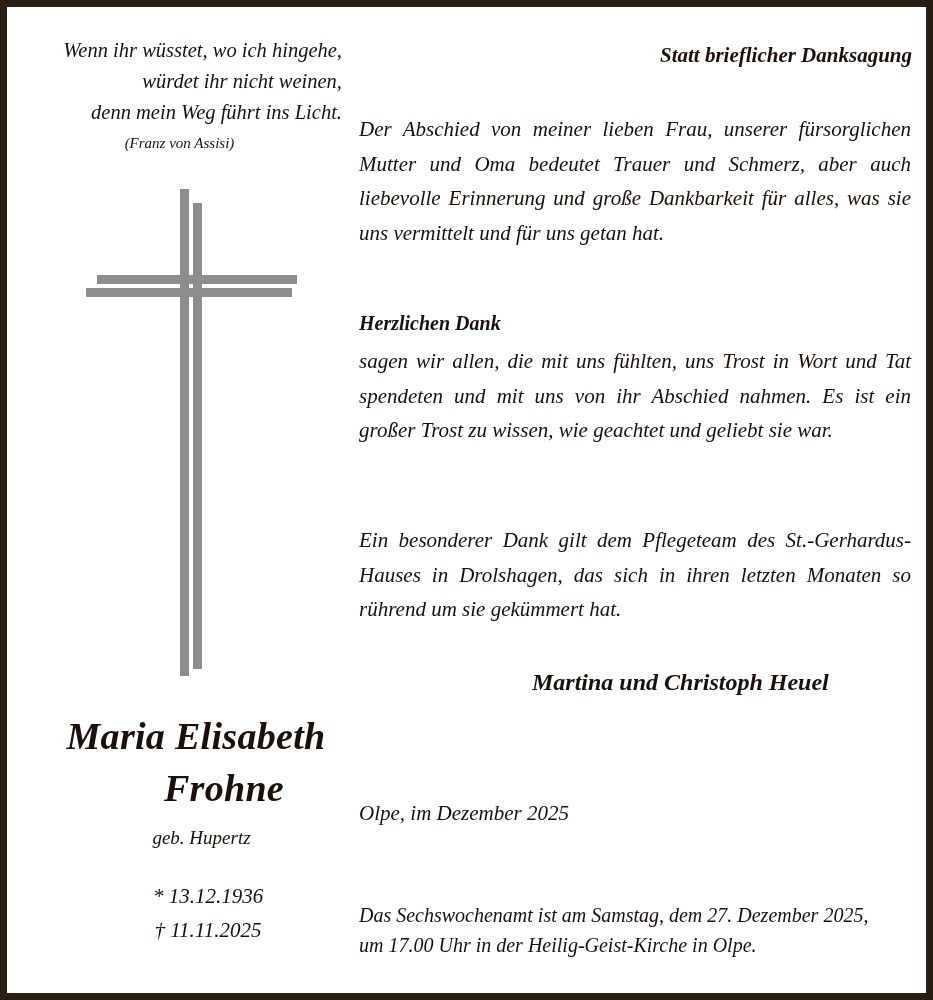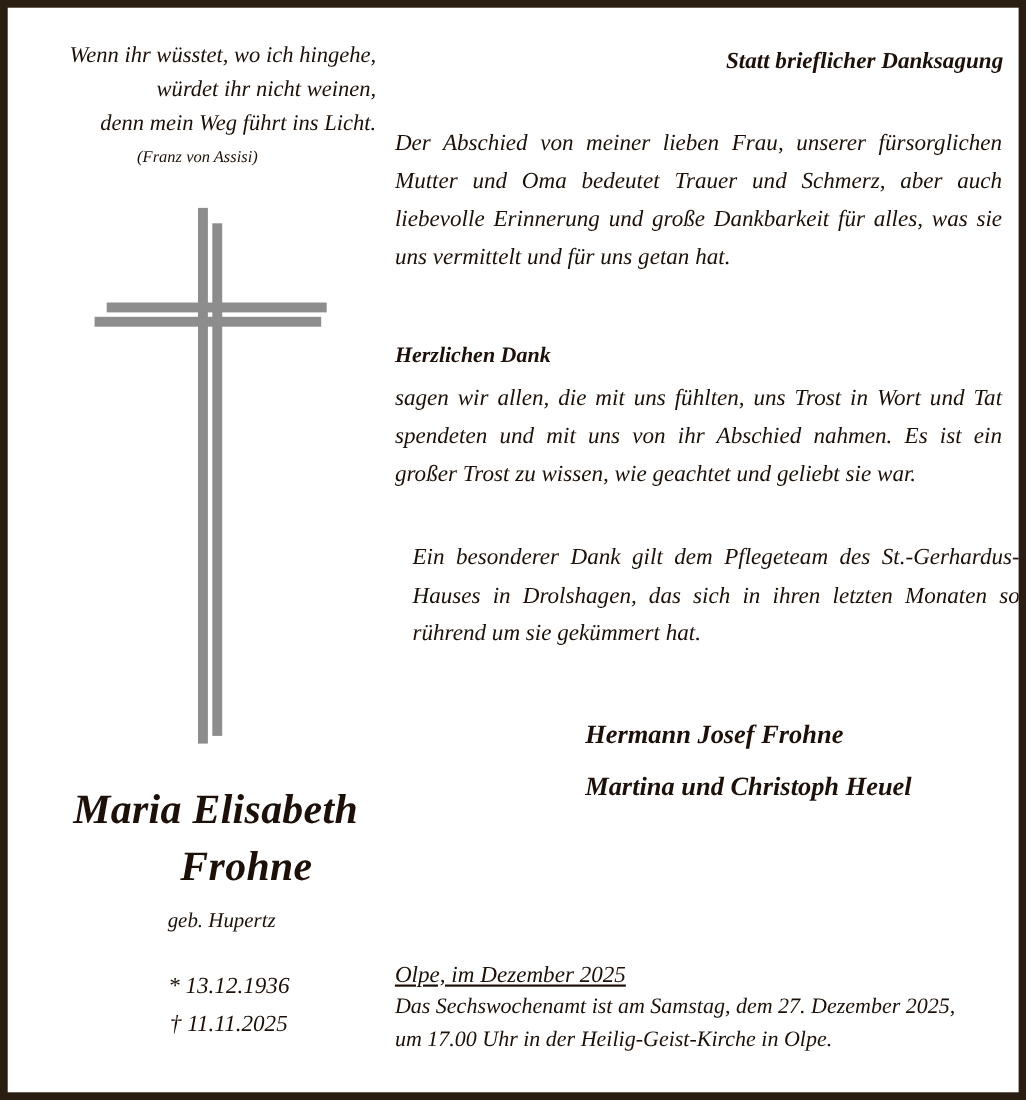--- a/index.html
+++ b/index.html
@@ -124,21 +124,21 @@
   .p-thanks-head {
     position: absolute;
     left: 12px;
     top: 300px;
     font-style: italic;
     font-weight: bold;
     font-size: 20px;
     line-height: 32px;
   }
   .p2 { top: 337px; }
-  .p3 { top: 482px; margin-left: 16px; }
+  .p3 { top: 516px; }
 
   .signers {
     position: absolute;
     left: 185px;
     top: 644px;
     width: 380px;
     font-style: italic;
     font-weight: bold;
     font-size: 24px;
   }
@@ -146,25 +146,24 @@
   .signer-2 {
     display: block;
     margin-top: 16px;
     line-height: 30px;
   }
   .signer-2b { display: block; line-height: 30px; }
 
   .place-date {
     position: absolute;
     left: 12px;
-    top: 864px;
-    font-style: italic;
-    font-size: 21px;
-    line-height: 30px;
-    text-decoration: underline;
+    top: 791px;
+    font-style: italic;
+    font-size: 21px;
+    line-height: 30px;
   }
   .service {
     position: absolute;
     left: 12px;
     top: 893px;
     width: 560px;
     font-style: italic;
     font-size: 20px;
     line-height: 30px;
   }
@@ -217,21 +216,20 @@
 
     <div class="rtext p1">Der Abschied von meiner lieben Frau, unserer fürsorglichen Mutter und Oma bedeutet Trauer und Schmerz, aber auch liebevolle Erinnerung und große Dankbarkeit für alles, was sie uns vermittelt und für uns getan hat.</div>
 
     <div class="p-thanks-head">Herzlichen Dank</div>
 
     <div class="rtext p2">sagen wir allen, die mit uns fühlten, uns Trost in Wort und Tat spendeten und mit uns von ihr Abschied nahmen. Es ist ein großer Trost zu wissen, wie geachtet und geliebt sie war.</div>
 
     <div class="rtext p3">Ein besonderer Dank gilt dem Pflegeteam des St.-Gerhardus-Hauses in Drolshagen, das sich in ihren letzten Monaten so rührend um sie gekümmert hat.</div>
 
     <div class="signers">
-      <span class="signer-1">Hermann Josef Frohne</span>
       <span class="signer-2">Martina und Christoph Heuel</span>
     </div>
 
     <div class="place-date">Olpe, im Dezember 2025</div>
 
     <div class="service">
       <span class="service-line">Das Sechswochenamt ist am Samstag, dem 27. Dezember 2025,</span>
       <span class="service-line">um 17.00 Uhr in der Heilig-Geist-Kirche in Olpe.</span>
     </div>
 

